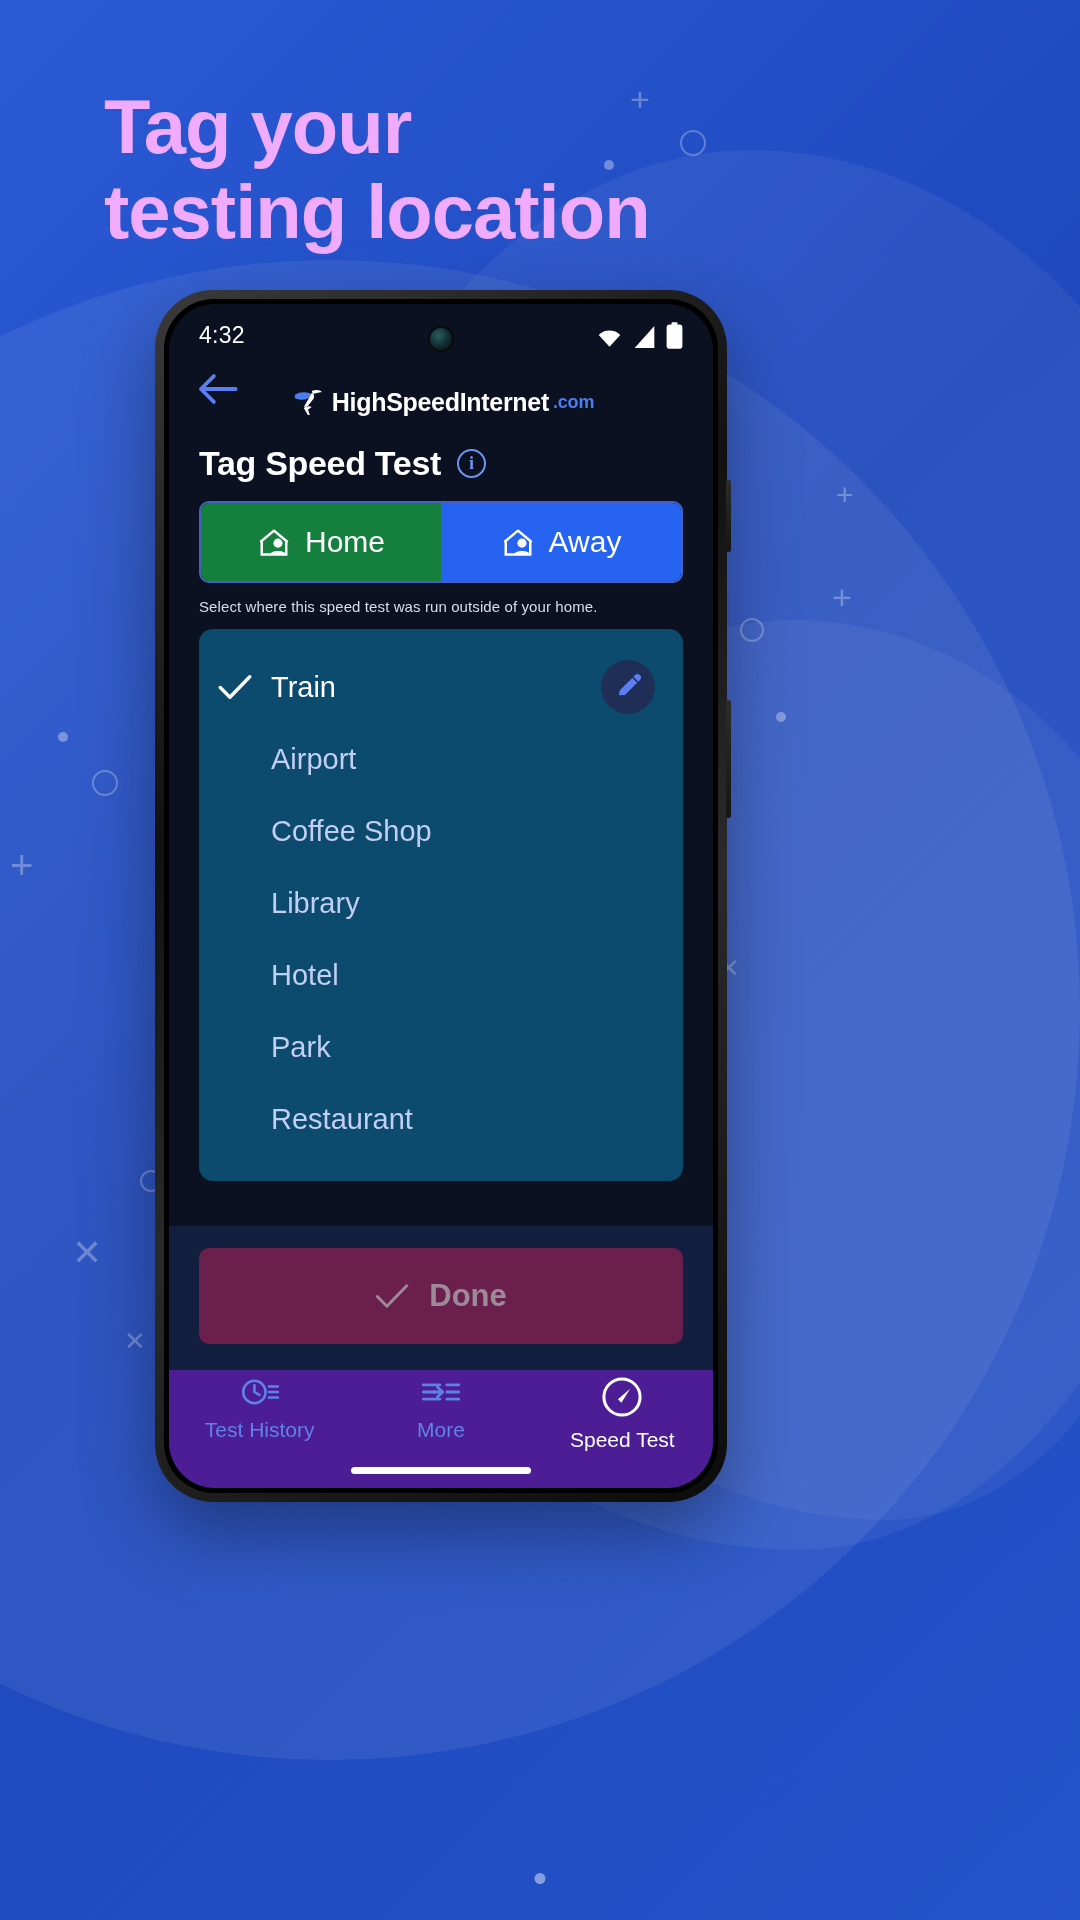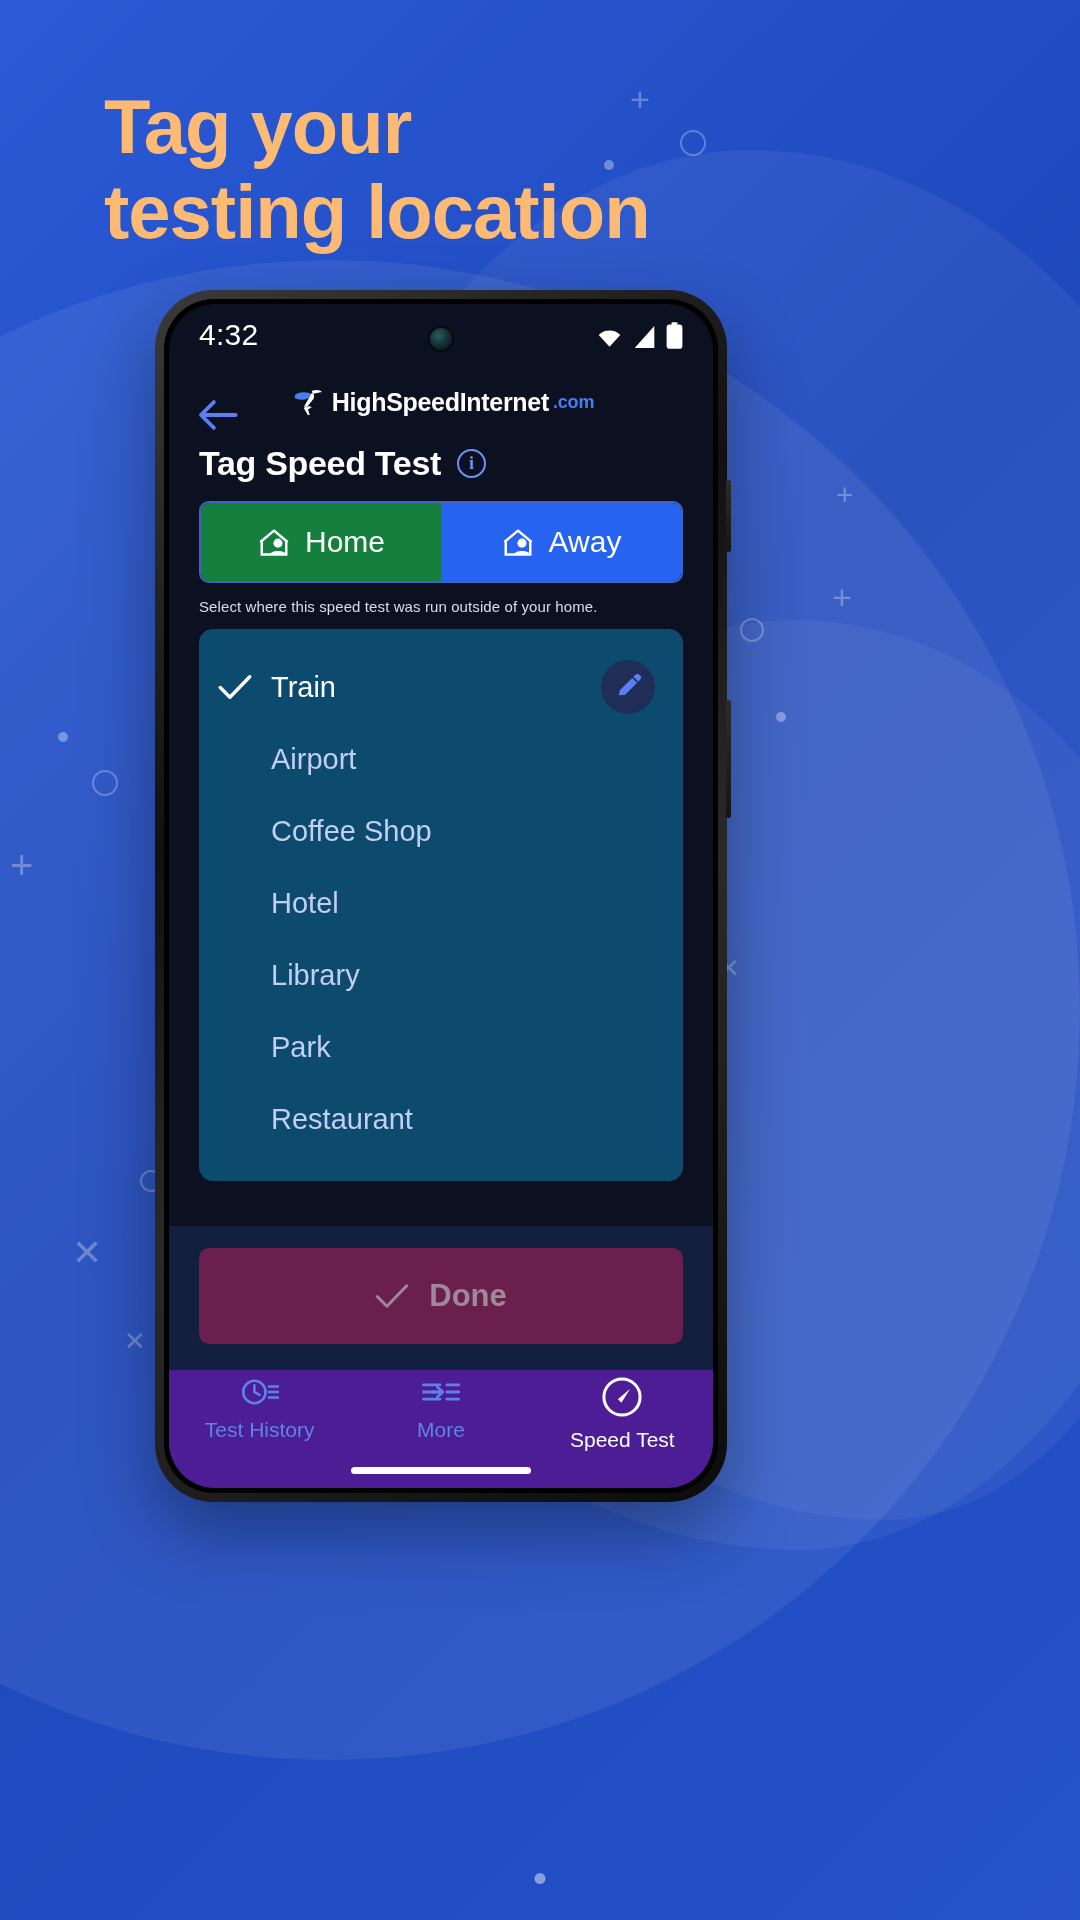--- a/index.html
+++ b/index.html
@@ -25,21 +25,21 @@
   .blob-2 { width:1000px; height:1400px; left:250px; top:150px; border-radius:50% 50% 45% 55%/55% 45% 55% 45%; background:rgba(255,255,255,.055); }
   .blob-3 { width:760px; height:900px; left:430px; top:620px; background:rgba(255,255,255,.05); border-radius:48% 52% 40% 60%/45% 50% 50% 55%; }
 
   .deco { position:absolute; color:rgba(255,255,255,.30); font-weight:300; line-height:1; }
   .deco-ring { position:absolute; border:2px solid rgba(255,255,255,.28); border-radius:50%; }
   .deco-dot  { position:absolute; background:rgba(255,255,255,.35); border-radius:50%; }
 
   
   .headline {
     position:absolute; left:104px; top:84px;
-    color:#fdba74;
+    color:#f0abfc;
     font-size:76px; font-weight:700;
     line-height:1.12;
     letter-spacing:-1px;
     z-index:5;
     white-space:pre-line;
   }
 
   
   .phone {
     position:absolute; left:155px; top:290px;
@@ -75,34 +75,34 @@
   .side-btn.b2 { top:410px; height:118px; }
 
   
   .statusbar {
     height:62px; flex:none;
     display:flex; align-items:center;
     padding:0 30px;
     position:relative;
     color:#fff;
   }
-  .sb-time { font-size:30px; font-weight:500; letter-spacing:.3px; }
+  .sb-time { font-size:23px; font-weight:500; letter-spacing:.3px; }
   .sb-right { margin-left:auto; display:flex; align-items:flex-end; gap:9px; }
   .camera {
     position:absolute; left:50%; top:24px; transform:translateX(-50%);
     width:22px; height:22px; border-radius:50%;
     background:radial-gradient(circle at 38% 35%,#2b5e5a 0%,#12333a 45%,#060a0c 100%);
     box-shadow:0 0 0 2px #0a0a0a;
   }
 
   
   .app-header {
     flex:none; position:relative;
     height:72px;
-    display:flex; align-items:flex-end;
+    display:flex; align-items:flex-start;
     padding:0 26px;
   }
   .back-arrow { width:46px; height:46px; display:flex; align-items:center; justify-content:center; }
   .brand {
     position:absolute; left:50%; top:50%; transform:translate(-50%,-50%);
     display:flex; align-items:center; gap:4px;
     white-space:nowrap;
   }
   .brand-text { font-size:25px; font-weight:700; color:#fff; letter-spacing:-.3px; }
   .brand-com  { font-size:18px; font-weight:700; color:#4b7df0; letter-spacing:-.2px; }
@@ -332,25 +332,25 @@
         <div class="opt">
           <span class="opt-check"></span>
           <span class="opt-label">Airport</span>
         </div>
         <div class="opt">
           <span class="opt-check"></span>
           <span class="opt-label">Coffee Shop</span>
         </div>
         <div class="opt">
           <span class="opt-check"></span>
+          <span class="opt-label">Library</span>
+        </div>
+        <div class="opt">
+          <span class="opt-check"></span>
           <span class="opt-label">Hotel</span>
-        </div>
-        <div class="opt">
-          <span class="opt-check"></span>
-          <span class="opt-label">Library</span>
         </div>
         <div class="opt">
           <span class="opt-check"></span>
           <span class="opt-label">Park</span>
         </div>
         <div class="opt">
           <span class="opt-check"></span>
           <span class="opt-label">Restaurant</span>
         </div>
 

